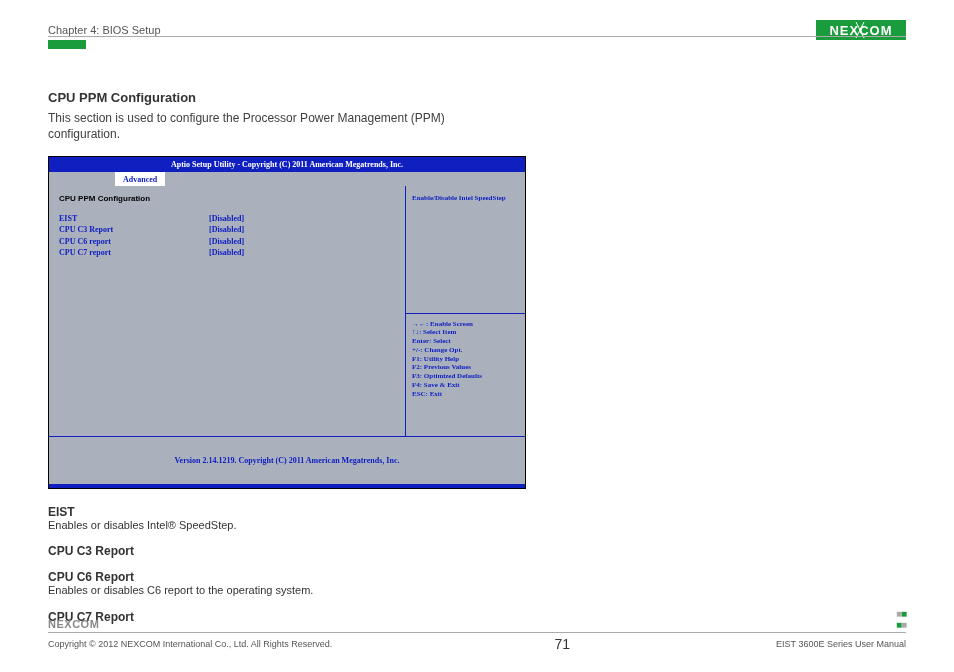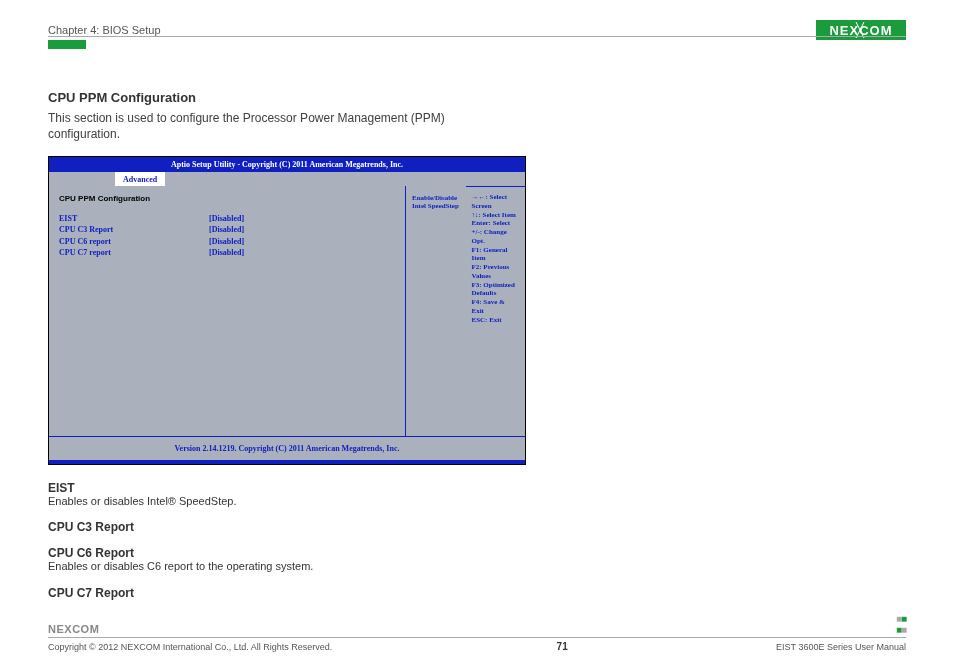--- a/index.html
+++ b/index.html
@@ -112,42 +112,42 @@
     display: flex;
     font-weight: bold;
     line-height: 1.4;
   }
   .bios-opt-label { width: 150px; }
   .bios-opt-val { }
   .bios-right {
     width: 120px;
     border-left: 1px solid #1020c0;
     display: flex;
-    flex-direction: row;
+    flex-direction: column;
     font-family: Georgia, "Times New Roman", serif;
     color: #1020c0;
     font-size: 7px;
     font-weight: bold;
     justify-content: center;
   }
   .bios-right-top { flex: 1; padding: 8px 6px; }
   .bios-right-bot { flex: 1; padding: 6px 6px; border-top: 1px solid #1020c0; line-height: 1.25; }
   .bios-footer {
     background: #1020c0;
     height: 4px;
   }
   .bios-version {
     background: #aab1bd;
     border-top: 1px solid #1020c0;
     text-align: center;
     color: #1020c0;
     font-family: Georgia, "Times New Roman", serif;
     font-size: 8px;
     font-weight: bold;
-    padding: 7px 0;
+    padding: 19px 0;
   }
   .defs { margin-top: 16px; max-width: 430px; }
   .def-block { margin-bottom: 12px; }
   .def-title { font-weight: bold; font-size: 12px; }
   .def-text { font-size: 11px; color: #333; line-height: 1.2; }
   .page-footer {
     position: absolute;
     left: 48px;
     right: 48px;
     bottom: 20px;
@@ -172,21 +172,21 @@
     display: flex;
     align-items: center;
   }
   .footer-logo svg { display:block; }
   .footer-squares {
     font-size: 10px;
     color: #aaa;
     letter-spacing: -1px;
   }
   .footer-squares .g { color: #1a9b3c; }
-  .page-num { font-weight: bold; font-size: 10px; color: #333; margin-left: 16px; }
+  .page-num { font-weight: normal; font-size: 14px; color: #333; margin-left: 16px; }
 </style>
 </head>
 <body>
 
 <div class="page-header">
   <div class="chapter">Chapter 4: BIOS Setup</div>
   <div class="nexcom-logo">
     <svg width="90" height="20" viewBox="0 0 90 20">
       <rect width="90" height="20" fill="#1a9b3c"></rect>
       <text x="45" y="15" fill="#fff" font-family="Arial" font-weight="bold" font-size="13" text-anchor="middle" letter-spacing="1">NE<tspan fill="#fff">X</tspan>COM</text>
@@ -225,25 +225,25 @@
             </div>
             <div class="bios-opt-row">
               <div class="bios-opt-label">CPU C7 report</div>
               <div class="bios-opt-val">[Disabled]</div>
             </div>
           </div>
       </div>
       <div class="bios-right">
         <div class="bios-right-top">Enable/Disable Intel SpeedStep</div>
         <div class="bios-right-bot" id="bios-keys">
-            <div>→←: Select Screen</div>
+            <div>→←: Enable Screen</div>
             <div>↑↓: Select Item</div>
             <div>Enter: Select</div>
             <div>+/-: Change Opt.</div>
-            <div>F1: General Item</div>
+            <div>F1: Utility Help</div>
             <div>F2: Previous Values</div>
             <div>F3: Optimized Defaults</div>
             <div>F4: Save &amp; Exit</div>
             <div>ESC: Exit</div>
           </div>
       </div>
     </div>
     <div class="bios-version">Version 2.14.1219. Copyright (C) 2011 American Megatrends, Inc.</div>
     <div class="bios-footer"></div>
   </div>

